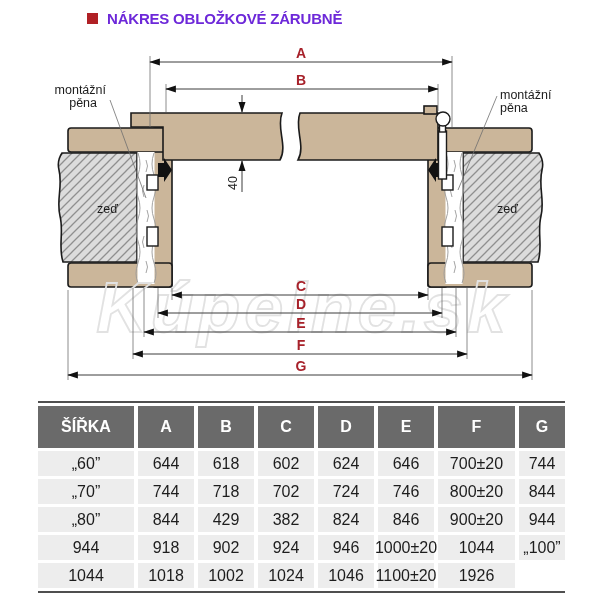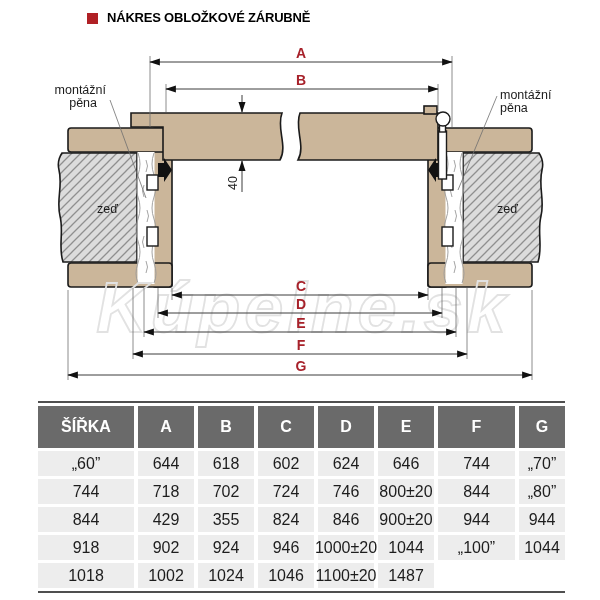--- a/index.html
+++ b/index.html
@@ -1,21 +1,21 @@
 <!DOCTYPE html>
 <html><head>
 <meta charset="utf-8">
 <style>
   html,body{margin:0;padding:0;width:600px;height:600px;background:#fff;overflow:hidden;
     font-family:"Liberation Sans", sans-serif;}
   #stage{position:relative;width:600px;height:600px;}
   
   .title{position:absolute;left:87px;top:10px;display:flex;align-items:flex-start;gap:9px;}
   .title .bullet{width:11px;height:11px;background:#b02025;margin-top:3px;flex:0 0 auto;}
-  .title .txt{font-size:13px;font-weight:bold;color:#000000;letter-spacing:-0.2px;white-space:nowrap;}
+  .title .txt{font-size:15px;font-weight:bold;color:#6d28d9;letter-spacing:-0.2px;white-space:nowrap;}
   
   svg{position:absolute;left:0;top:0;}
   .shape{fill:#cbb69a;stroke:#1b1b1b;stroke-width:1.6;}
   .wall{fill:url(#hatch);stroke:#1b1b1b;stroke-width:1.6;}
   .white{fill:#fff;stroke:#1b1b1b;stroke-width:1.4;}
   .foam{stroke:#9a9a9a;stroke-width:0.9;fill:none;}
   .dim{stroke:#3c3c3c;stroke-width:1;}
   .ext{stroke:#6e6e6e;stroke-width:0.8;}
   .dimletter{font-size:14px;font-weight:bold;fill:#a7212a;text-anchor:middle;}
   .lbl{font-size:12.5px;fill:#1c1c1c;}
@@ -165,52 +165,53 @@
       <div class="hc">E</div>
       <div class="hc">F</div>
       <div class="hc">G</div>
 
       <div class="dc">„60”</div>
       <div class="dc">644</div>
       <div class="dc">618</div>
       <div class="dc">602</div>
       <div class="dc">624</div>
       <div class="dc">646</div>
+      <div class="dc">700±20</div>
       <div class="dc">744</div>
 
       <div class="dc">„70”</div>
       <div class="dc">744</div>
       <div class="dc">718</div>
       <div class="dc">702</div>
       <div class="dc">724</div>
       <div class="dc">746</div>
       <div class="dc">800±20</div>
       <div class="dc">844</div>
 
       <div class="dc">„80”</div>
       <div class="dc">844</div>
       <div class="dc">429</div>
-      <div class="dc">355</div>
+      <div class="dc">382</div>
       <div class="dc">824</div>
       <div class="dc">846</div>
       <div class="dc">900±20</div>
       <div class="dc">944</div>
 
       <div class="dc">944</div>
       <div class="dc">918</div>
       <div class="dc">902</div>
       <div class="dc">924</div>
       <div class="dc">946</div>
       <div class="dc">1000±20</div>
       <div class="dc">1044</div>
 
       <div class="dc">„100”</div>
       <div class="dc">1044</div>
       <div class="dc">1018</div>
       <div class="dc">1002</div>
       <div class="dc">1024</div>
       <div class="dc">1046</div>
       <div class="dc">1100±20</div>
-      <div class="dc">1487</div>
+      <div class="dc">1926</div>
     </div>
   </div>
 
 </div>
 
 </body></html>

